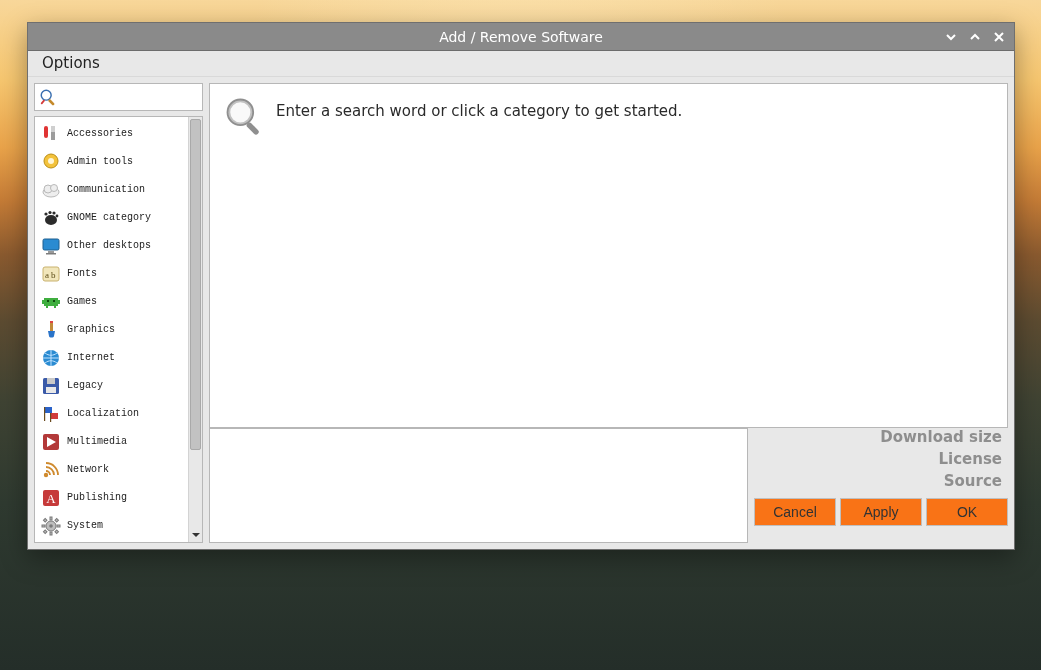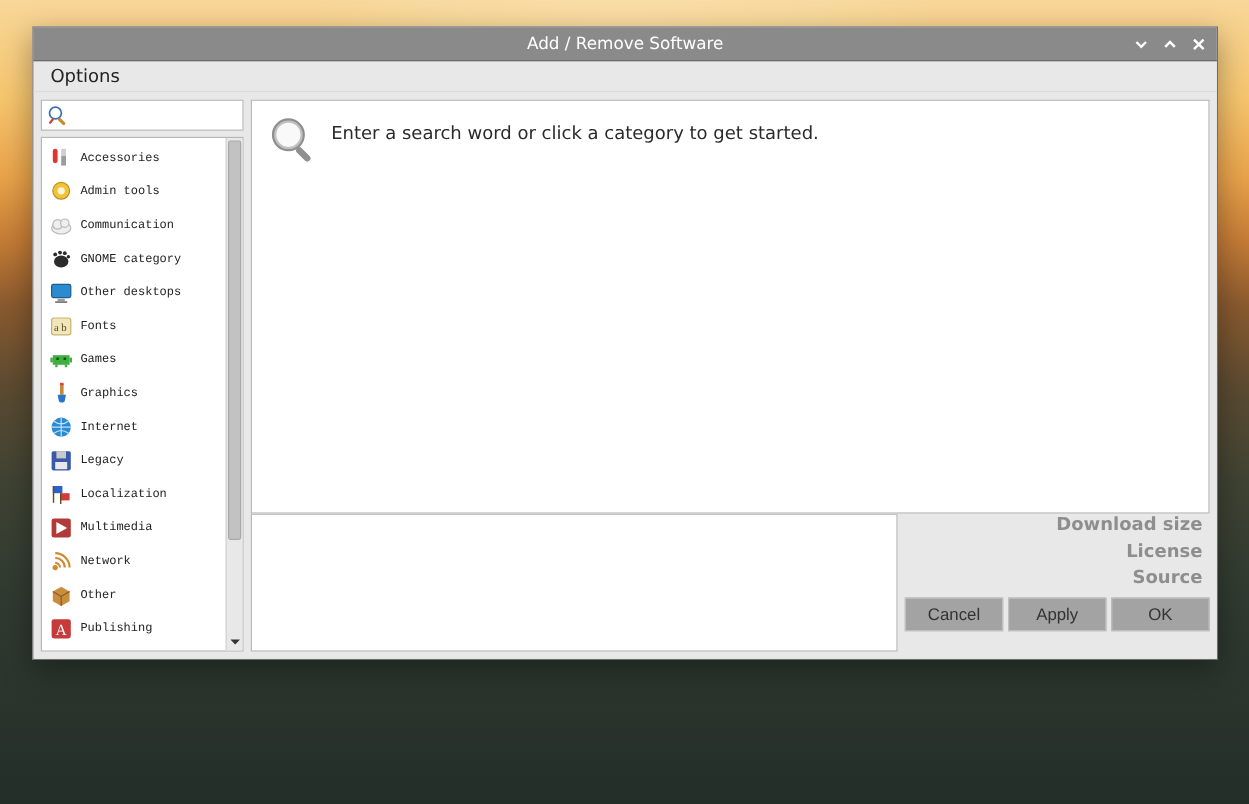--- a/index.html
+++ b/index.html
@@ -91,21 +91,21 @@
   .detail-box{
     flex:1 1 auto; background:#fff; border:1px solid #b7b7b7;
   }
   .meta-col{
     width:254px; flex:0 0 254px; display:flex; flex-direction:column; gap:2px;
   }
   .meta-labels{ display:flex; flex-direction:column; gap:4px; padding-right:4px;font-weight:bold; }
   .meta-labels div{ text-align:right; color:#8e8e8e; font-size:15px; padding-right:2px; }
   .btn-row{ display:flex; gap:4px; margin-top:6px; }
   .btn{
-    flex:1 1 0; height:28px; background:#a3a3a3;
+    flex:1 1 0; height:28px; background:#f97316;
     border:1px solid #bfbfbf; cursor:pointer; font-size:14px; color:#333;
     display:flex; align-items:center; justify-content:center;
   }
 </style>
 </head>
 <body>
 
 <div class="desktop">
   <div class="window">
 
@@ -246,28 +246,20 @@
                 </span>
                 <span class="lbl">Multimedia</span>
               </div>
               <div class="cat-item">
                 <span class="ico">
                   <svg width="20" height="20" viewBox="0 0 20 20">
                     <use href="#i-network"></use>
                   </svg>
                 </span>
                 <span class="lbl">Network</span>
-              </div>
-              <div class="cat-item">
-                <span class="ico">
-                  <svg width="20" height="20" viewBox="0 0 20 20">
-                    <use href="#i-box"></use>
-                  </svg>
-                </span>
-                <span class="lbl">Other</span>
               </div>
               <div class="cat-item">
                 <span class="ico">
                   <svg width="20" height="20" viewBox="0 0 20 20">
                     <use href="#i-letter-a"></use>
                   </svg>
                 </span>
                 <span class="lbl">Publishing</span>
               </div>
               <div class="cat-item">

